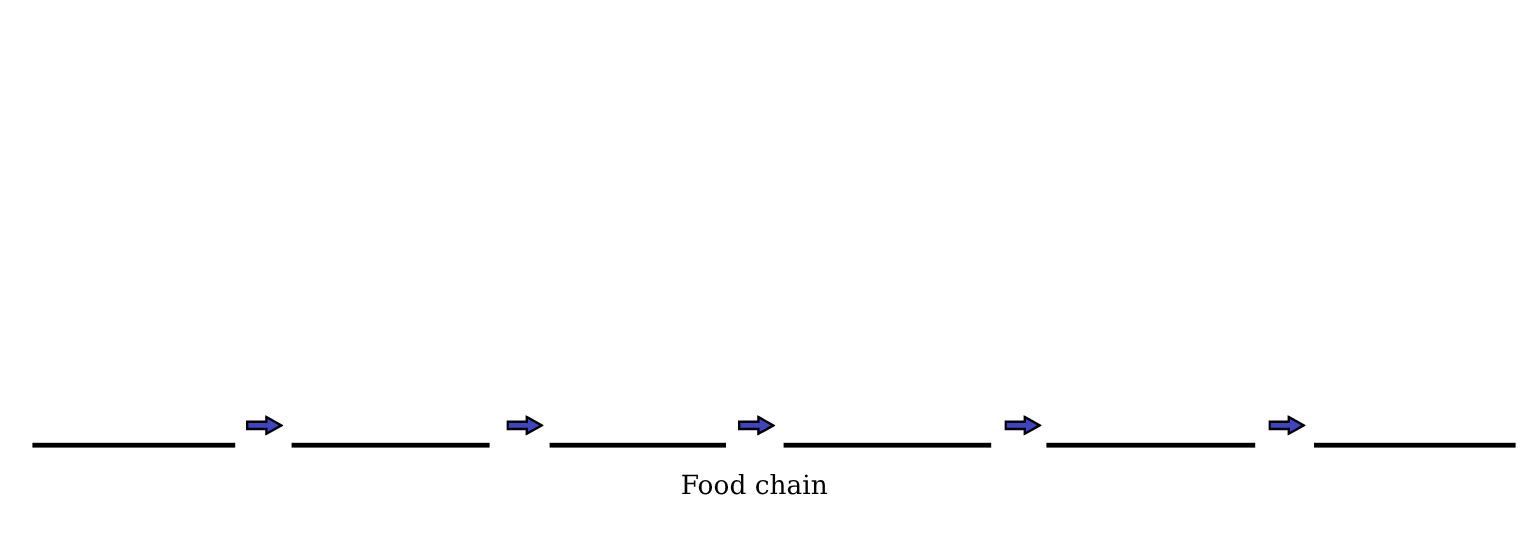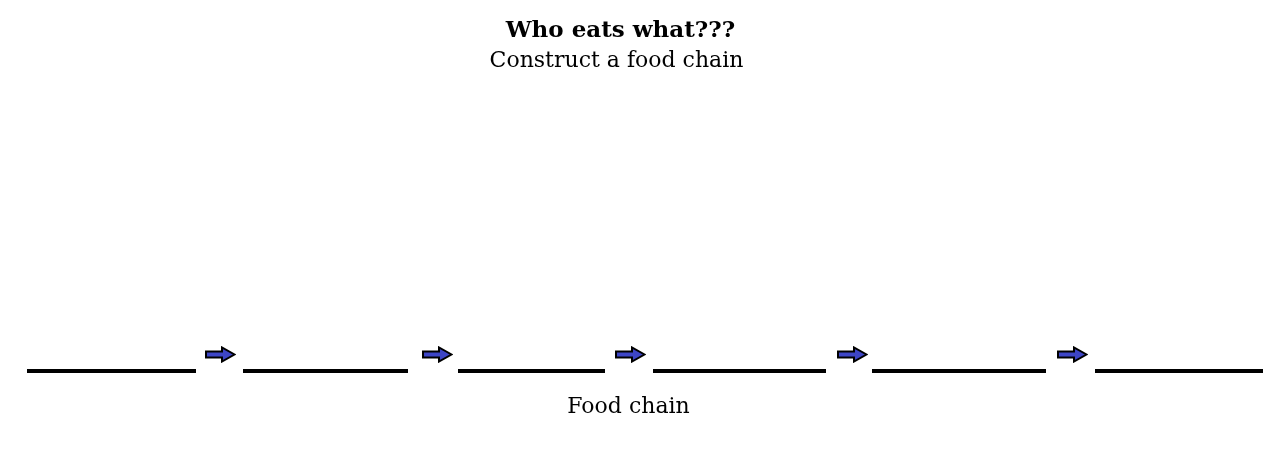--- a/index.html
+++ b/index.html
@@ -62,24 +62,20 @@
     text-align: center;
     font-size: 22px;
     line-height: 28px;
     transform: translateX(-13px);
   }
 </style>
 </head>
 <body>
 
 <div class="page">
-  <div class="header">
-    <div class="title">Who eats what???</div>
-    <div class="subtitle">Construct a food chain</div>
-  </div>
 
   <div class="chain-row" id="chain-row">
       <div class="blank" style="left: 27px; width: 169px; background: rgb(0, 0, 0);"></div>
       <div class="blank" style="left: 243px; width: 165px; background: rgb(0, 0, 0);"></div>
       <div class="blank" style="left: 458px; width: 147px; background: rgb(0, 0, 0);"></div>
       <div class="blank" style="left: 653px; width: 173px; background: rgb(0, 0, 0);"></div>
       <div class="blank" style="left: 872px; width: 174px; background: rgb(0, 0, 0);"></div>
       <div class="blank" style="left: 1095px; width: 168px; background: rgb(0, 0, 0);"></div>
       <svg class="arrow" viewBox="0 0 31 17" width="31" height="17" style="left: 205px;">
         <polygon points="1,5.5 17,5.5 17,1.5 29.5,8.5 17,15.5 17,11.5 1,11.5" fill="#3d45c6" stroke="#000000" stroke-width="2" stroke-linejoin="miter"></polygon>

